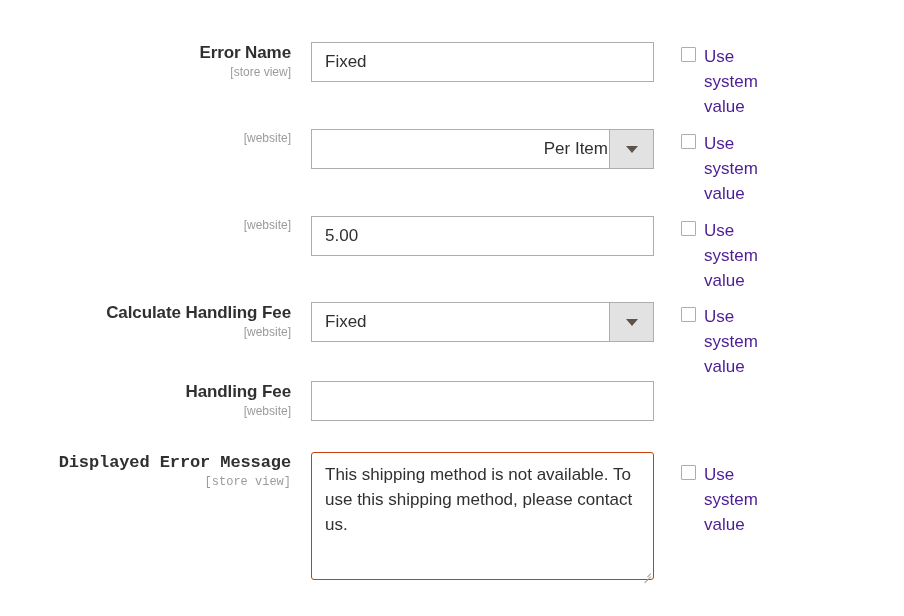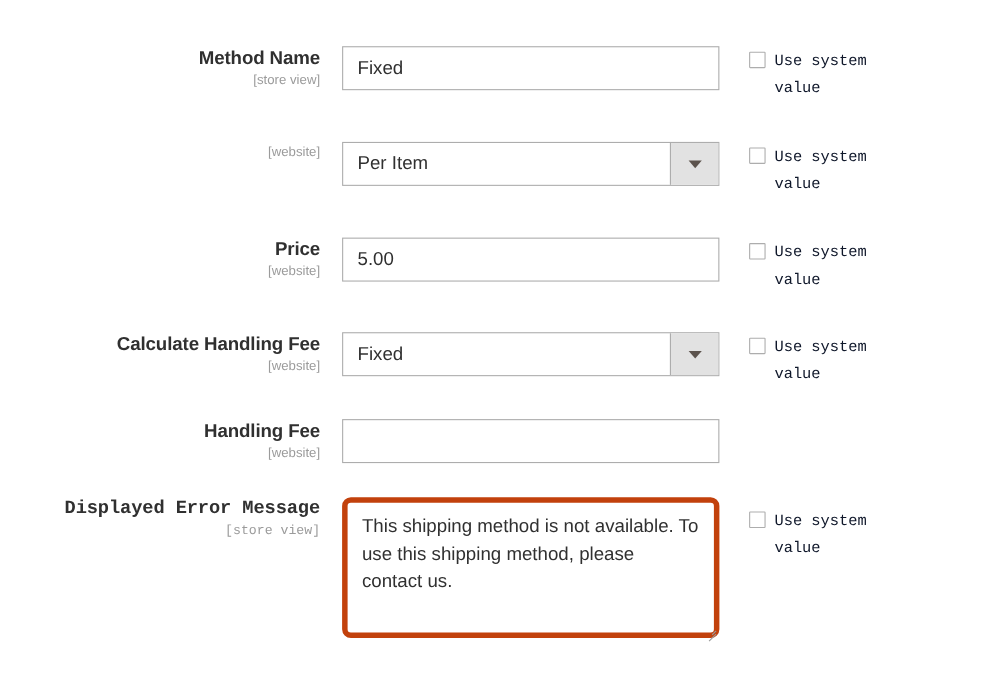--- a/index.html
+++ b/index.html
@@ -116,33 +116,33 @@
     height: 0;
     border-left: 6px solid transparent;
     border-right: 6px solid transparent;
     border-top: 7px solid #5c534d;
   }
 
   .textarea-box {
     position: relative;
     width: 343px;
     height: 128px;
-    border: 5px solid #c2410c;
+    border: 1px solid #c2410c;
     background: #ffffff;
     font-family: "Liberation Sans", sans-serif;
     font-size: 17px;
     color: #303030;
     line-height: 25px;
     padding: 9px 13px;
     overflow: hidden;
     white-space: pre-wrap;
     word-wrap: break-word;
     resize: none;
     outline: none;
-    border-radius: 8px;
+    border-radius: 3px;
   }
   .resize-grip {
     position: absolute;
     right: 2px;
     bottom: 1px;
     width: 11px;
     height: 11px;
     pointer-events: none;
   }
   .resize-grip i {
@@ -169,67 +169,65 @@
     top: 3px;
     width: 15px;
     height: 15px;
     border: 1px solid #adadad;
     background: #ffffff;
     border-radius: 1px;
   }
   .sysval-label {
     display: block;
     padding-left: 23px;
-    font-size: 14px;
-    color: #0f172a;
+    font-size: 17px;
+    color: #4c1d95;
     line-height: 25px;
     width: 110px;
-    font-family: Liberation Mono, monospace;
   }
 </style>
 </head>
 <body>
 
 <div class="form">
 
   <div class="field-row" style="top:34px;">
     <div class="label-col" style="top:8px;">
-      <span class="field-label">Method Name</span>
+      <span class="field-label">Error Name</span>
       <span class="field-scope">[store view]</span>
     </div>
     <div class="control-col" style="top:8px;">
       <input class="text-input" type="text" value="Fixed" style="">
     </div>
     <div class="sysval-col" style="top:10px;">
       <span class="sysval-checkbox"></span>
       <span class="sysval-label">Use system value</span>
     </div>
   </div>
 
   <div class="field-row" style="top:121px;">
     <div class="label-col" style="top:8px;">
       <span class="field-scope">[website]</span>
     </div>
-    <div class="control-col" style="top:8px;">
+    <div class="control-col" style="top:8px;text-align:right;">
       <div class="select-wrap">
         <span class="select-value">Per Item</span>
         <span class="select-button">
           <span class="select-arrow"></span>
         </span>
       </div>
     </div>
     <div class="sysval-col" style="top:10px;">
       <span class="sysval-checkbox"></span>
       <span class="sysval-label">Use system value</span>
     </div>
   </div>
 
   <div class="field-row" style="top:208px;">
     <div class="label-col" style="top:8px;">
-      <span class="field-label">Price</span>
       <span class="field-scope">[website]</span>
     </div>
     <div class="control-col" style="top:8px;">
       <input class="text-input" type="text" value="5.00" style="">
     </div>
     <div class="sysval-col" style="top:10px;">
       <span class="sysval-checkbox"></span>
       <span class="sysval-label">Use system value</span>
     </div>
   </div>

